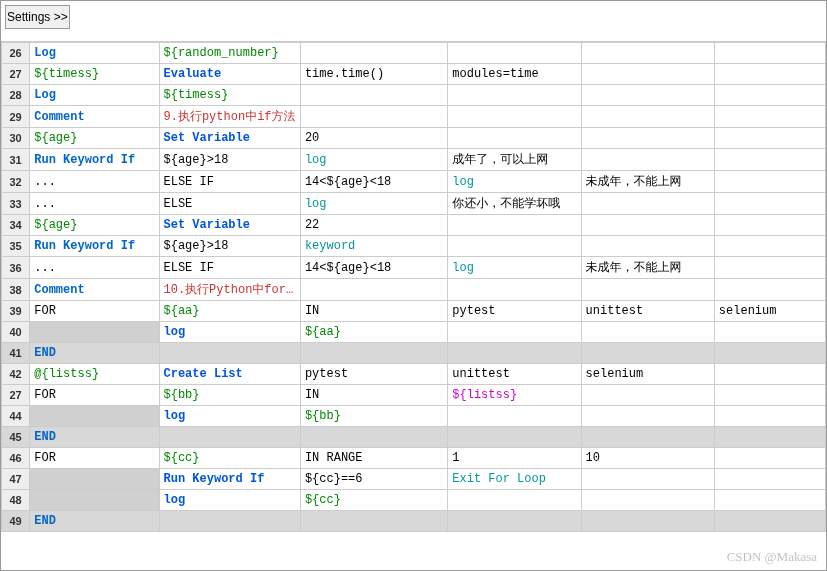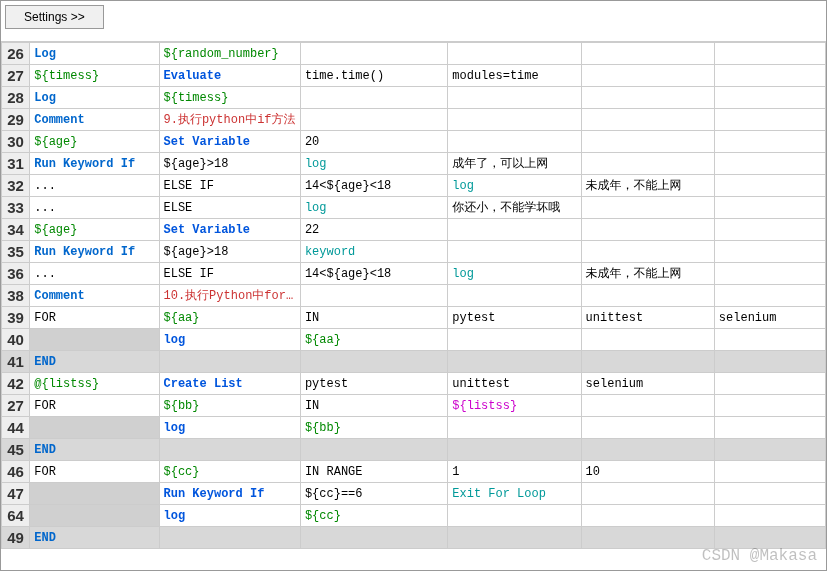--- a/index.html
+++ b/index.html
@@ -1,36 +1,36 @@
 <!DOCTYPE html>
 <html><head>
 <meta charset="utf-8">
 <style>
 *{box-sizing:border-box;margin:0;padding:0}
 body{font-family:"Courier New",monospace;font-size:12px;background:#fff;width:827px;height:571px;overflow:hidden;border:1px solid #999}
-.settings-btn{margin:4px;padding:4px 18px;background:#f0f0f0;border:1px solid #999;font-family:Arial,sans-serif;font-size:12px;cursor:pointer;display:inline-block}
+.settings-btn{margin:4px;padding:4px 1px;background:#f0f0f0;border:1px solid #999;font-family:Arial,sans-serif;font-size:12px;cursor:pointer;display:inline-block}
 .grid-area{margin-top:8px;border-top:1px solid #ccc}
 table{border-collapse:collapse;width:100%;table-layout:fixed}
 td,th{border:1px solid #ccc;padding:2px 4px;height:21px;white-space:nowrap;overflow:hidden;text-overflow:ellipsis;vertical-align:middle}
-.rownum{width:28px;background:#eee;text-align:center;font-family:Arial,sans-serif;font-size:15px;color:#333;font-weight:bold}
+.rownum{width:28px;background:#eee;text-align:center;font-family:Arial,sans-serif;font-size:11px;color:#333;font-weight:bold}
 .c1{width:128px}
 .c2{width:140px}
 .c3{width:146px}
 .c4{width:132px}
 .c5{width:132px}
 .c6{width:110px}
 .kw-blue{color:#0066cc;font-weight:bold}
 .kw-bblue{color:#0055dd;font-weight:bold}
 .var-green{color:#008800}
 .var-teal{color:#009999}
 .red-txt{color:#cc3333}
 .magenta{color:#cc00cc}
 .indent{background:#d0d0d0}
 .hdr-row td{background:#d8d8d8}
-.watermark{position:absolute;bottom:6px;right:10px;color:rgba(0,0,0,0.25);font-family:Liberation Mono, monospace;font-size:16px}
+.watermark{position:absolute;bottom:6px;right:10px;color:rgba(0,0,0,0.25);font-family:Liberation Serif, serif;font-size:13px}
 </style>
 </head>
 <body>
 
 
 
 <button class="settings-btn">Settings &gt;&gt;</button>
 
 <div class="grid-area">
 <table>
@@ -227,21 +227,21 @@
         <tr>
           <td class="rownum">47</td>
           <td class="indent"></td>
           <td class="kw-bblue">Run Keyword If</td>
           <td>${cc}==6</td>
           <td class="var-teal">Exit For Loop</td>
           <td></td>
           <td></td>
         </tr>
         <tr>
-          <td class="rownum">64</td>
+          <td class="rownum">48</td>
           <td class="indent"></td>
           <td class="kw-bblue">log</td>
           <td class="var-green">${cc}</td>
           <td></td>
           <td></td>
           <td></td>
         </tr>
         <tr class="hdr-row">
           <td class="rownum">49</td>
           <td class="kw-blue">END</td>

